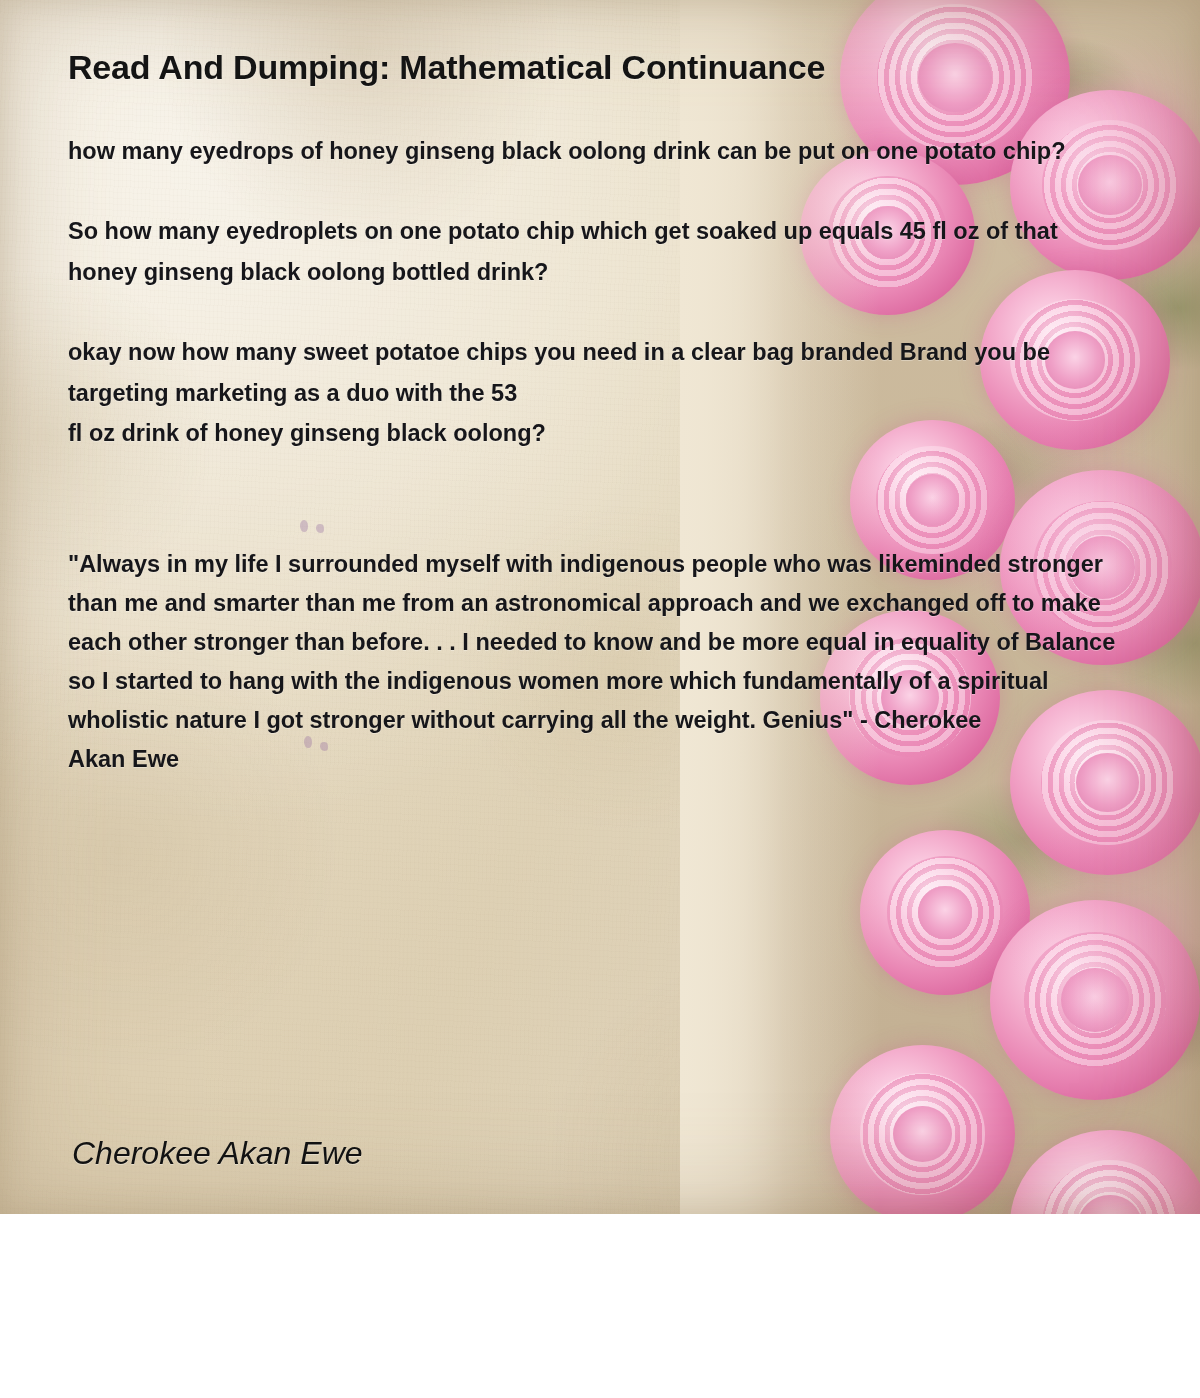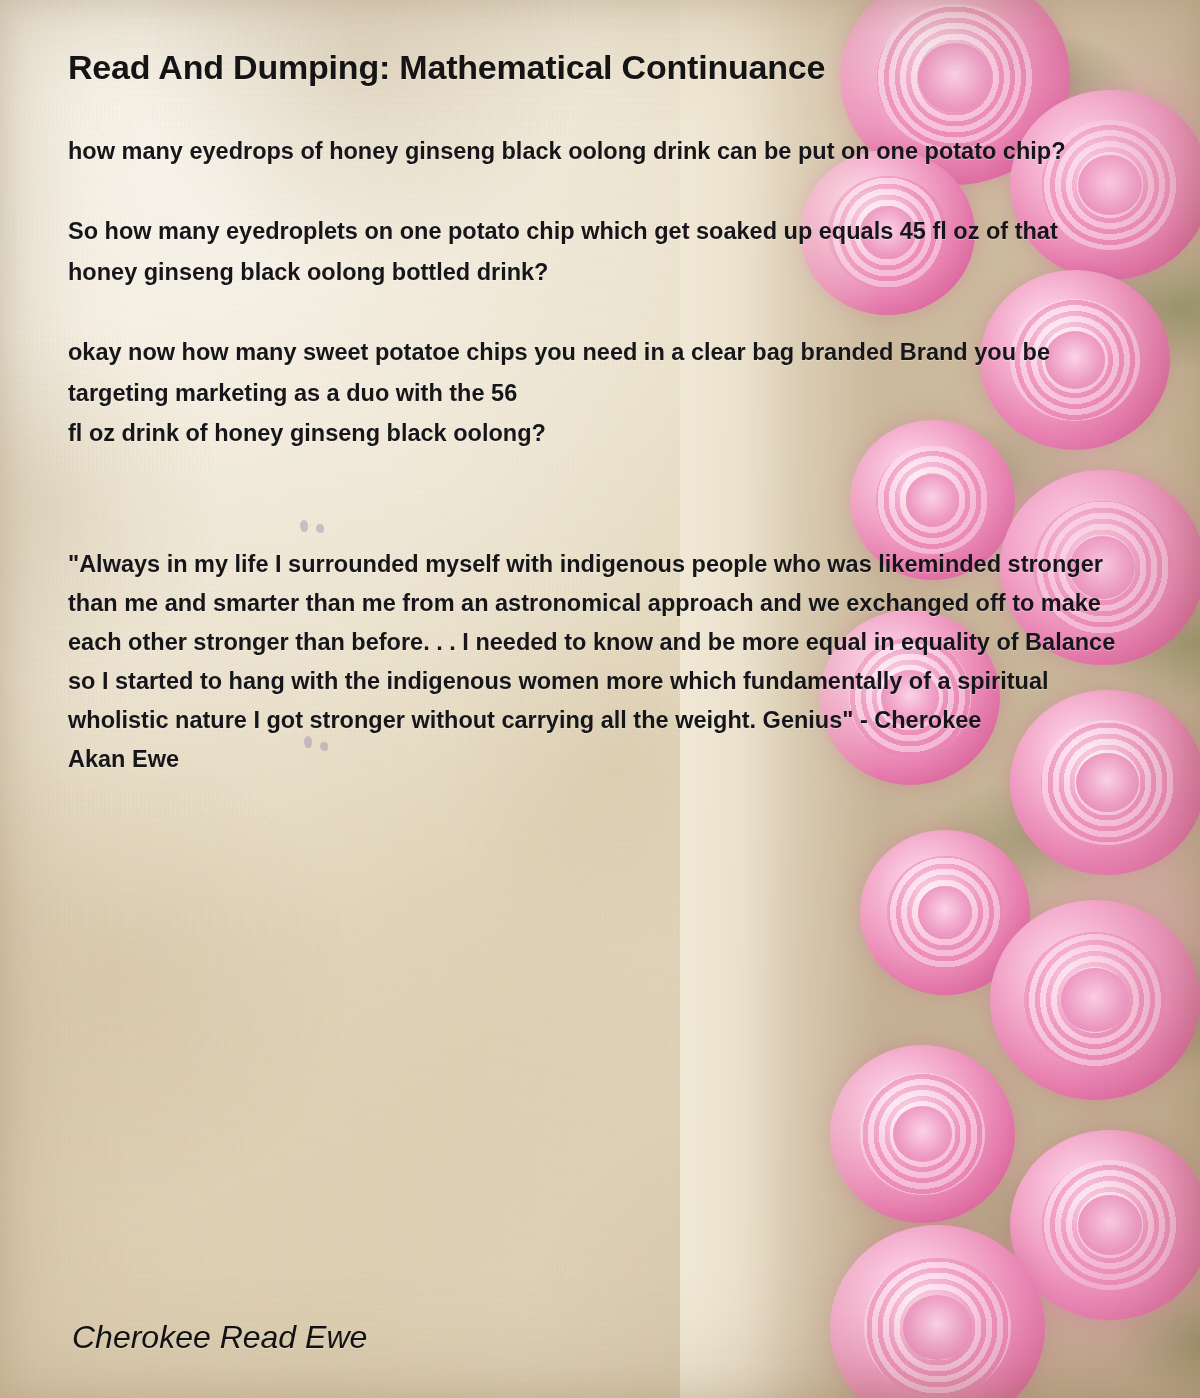--- a/index.html
+++ b/index.html
@@ -9,21 +9,21 @@
   body {
     width: 1200px;
     height: 1398px;
     font-family: "Liberation Sans", sans-serif;
     overflow: hidden;
   }
 
   .page {
     position: relative;
     width: 1200px;
-    height: 1398px;
+    height: 1214px;
     background: #14b8a6;
     overflow: hidden;
   }
 
   
   .paper-bg {
     position: absolute;
     inset: 0;
     background:
       radial-gradient(ellipse at 18% 12%, rgba(255,255,255,0.55) 0%, rgba(255,255,255,0) 45%),
@@ -209,20 +209,20 @@
     <div class="floral-fade-left"></div>
   </div>
 
   <div class="paper-edge"></div>
 
   <div class="content">
     <h1 class="poem-title">Read And Dumping: Mathematical Continuance</h1>
 
     <p class="stanza">how many eyedrops of honey ginseng black oolong drink can be put on one potato chip?</p>
     <p class="stanza">So how many eyedroplets on one potato chip which get soaked up equals 45 fl oz of that honey ginseng black oolong bottled drink?</p>
-    <p class="stanza">okay now how many sweet potatoe chips you need in a clear bag branded Brand you be targeting marketing as a duo with the 56
+    <p class="stanza">okay now how many sweet potatoe chips you need in a clear bag branded Brand you be targeting marketing as a duo with the 53
 fl oz drink of honey ginseng black oolong?</p>
     <p class="stanza quote">"Always in my life I surrounded myself with indigenous people who was likeminded stronger than me and smarter than me from an astronomical approach and we exchanged off to make each other stronger than before. . . I needed to know and be more equal in equality of Balance so I started to hang with the indigenous women more which fundamentally of a spiritual wholistic nature I got stronger without carrying all the weight. Genius" - Cherokee
 Akan Ewe</p>
   </div>
 
-  <div class="author">Cherokee Read Ewe</div>
+  <div class="author">Cherokee Akan Ewe</div>
 </div>
 
 </body></html>

